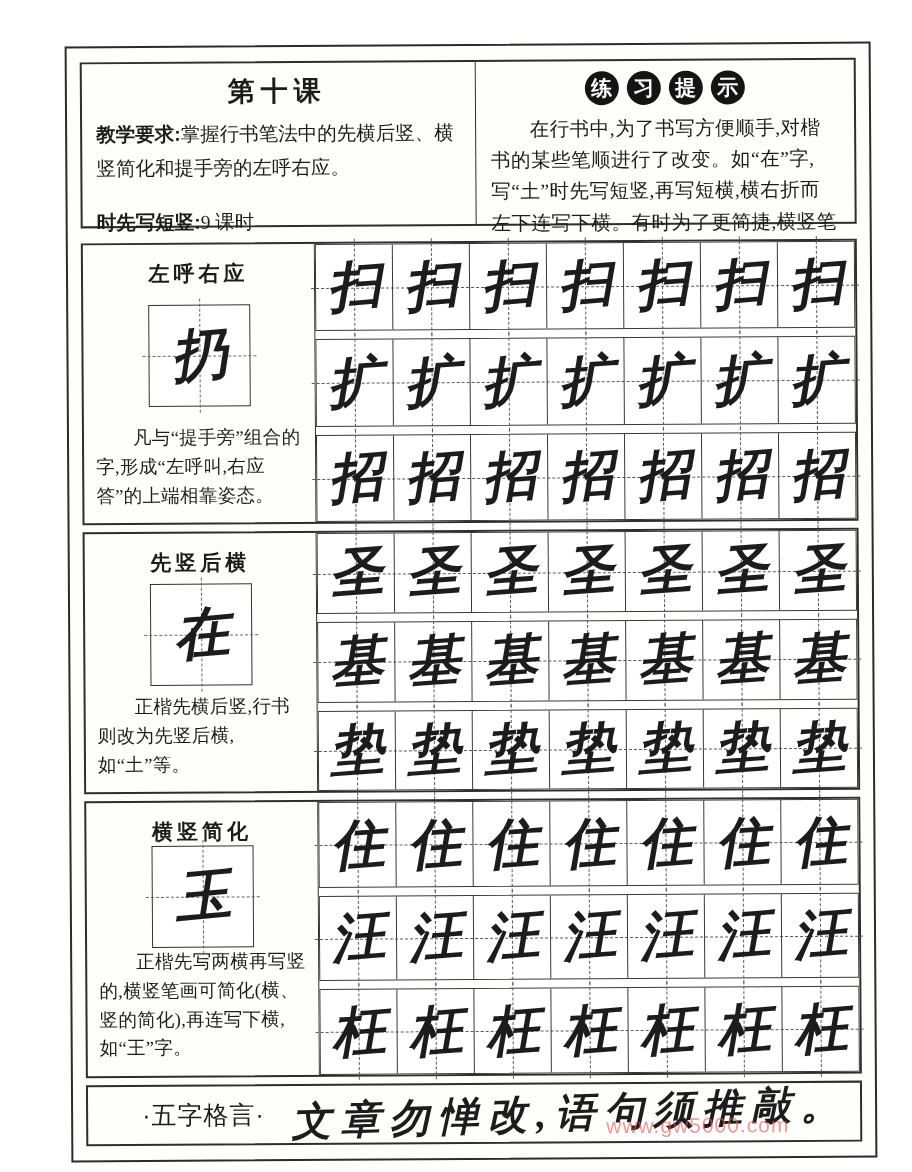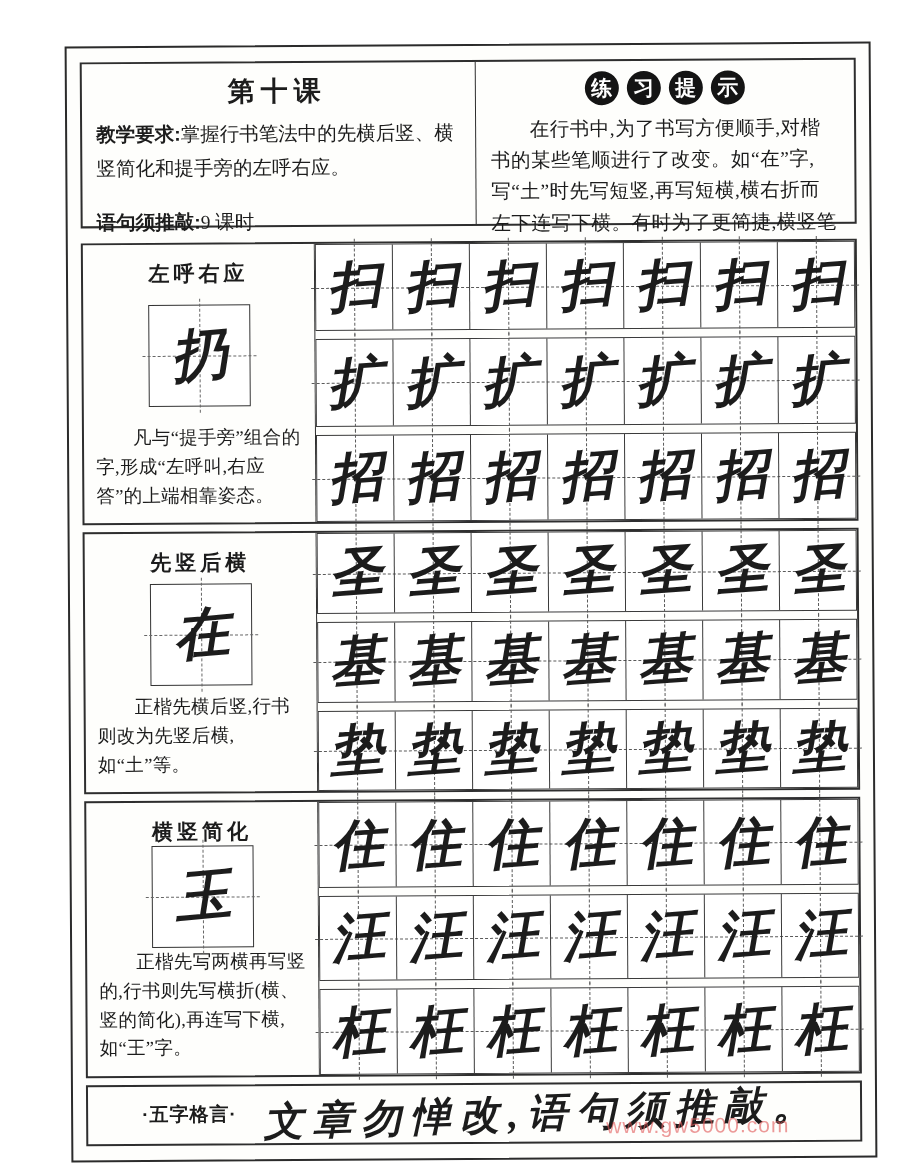--- a/index.html
+++ b/index.html
@@ -36,36 +36,36 @@
   .gridcol{flex:1;display:flex;flex-direction:column;gap:8px;}
   .strip{flex:1;position:relative;box-sizing:border-box;border:1.5px solid #3a3a3a;display:flex;background:#fff;}
   .strip::before{content:'';position:absolute;left:-5px;right:-5px;top:50%;border-top:1px dashed #5a5a5a;z-index:0;}
   .cell{flex:1 1 0;position:relative;border-right:1.2px solid #3a3a3a;display:flex;align-items:center;justify-content:center;}
   .cell:last-child{border-right:none;}
   .cell::before{content:'';position:absolute;left:50%;top:-6px;bottom:-6px;border-left:1px dashed #5a5a5a;z-index:0;}
   .practice-char{font-size:54px;font-weight:600;transform:rotate(-4deg);position:relative;z-index:1;}
   
   .maxim{box-sizing:border-box;border:2px solid #2e2e2e;height:62px;display:flex;align-items:center;
     position:relative;padding-left:54px;background:#fefefc;}
-  .maxim-label{font-size:19px;font-weight:bold;letter-spacing:1px;flex:0 0 auto;}
+  .maxim-label{font-size:25px;font-weight:normal;letter-spacing:1px;flex:0 0 auto;}
   .maxim-text{margin-left:26px;font-size:40px;letter-spacing:9px;white-space:nowrap;display:inline-block;
     transform:rotate(-1.5deg);font-weight:600;}
   .watermark{position:absolute;left:518px;bottom:3px;font-size:21px;letter-spacing:1px;
     color:rgba(224,90,90,0.62);z-index:2;font-family:"Liberation Sans", sans-serif;}
 </style>
 </head>
 <body>
 
 <div class="frame">
 
   <div class="topbox">
     <div class="topleft">
       <div class="lesson-title">第十课</div>
       <div class="teach kai"><b>教学要求:</b><span>掌握行书笔法中的先横后竖、横竖简化和提手旁的左呼右应。</span></div>
-      <div class="sched kai"><b>语句须推敲:</b><span>9 课时</span></div>
+      <div class="sched kai"><b>时先写短竖:</b><span>9 课时</span></div>
     </div>
     <div class="topright">
       <div class="badges">
         <span class="badge">练</span>
         <span class="badge">习</span>
         <span class="badge">提</span>
         <span class="badge">示</span>
       </div>
       <div class="tipsbody kai">在行书中,为了书写方便顺手,对楷书的某些笔顺进行了改变。如“在”字,写“土”时先写短竖,再写短横,横右折而左下连写下横。有时为了更简捷,横竖笔画可简化。</div>
     </div>
@@ -232,21 +232,21 @@
         </div>
       </div>
   </div>
 
   <div class="section s3">
     <div class="leftpanel">
       <div class="secheading">横竖简化</div>
       <div class="example-box">
         <span class="xs example-char">玉</span>
       </div>
-      <div class="secdesc kai">正楷先写两横再写竖的,行书则先写横折(横、竖的简化),再连写下横,如“王”字。</div>
+      <div class="secdesc kai">正楷先写两横再写竖的,横竖笔画可简化(横、竖的简化),再连写下横,如“王”字。</div>
     </div>
     <div class="gridcol">
         <div class="strip">
           <div class="cell">
             <span class="xs practice-char">住</span>
           </div>
           <div class="cell">
             <span class="xs practice-char">住</span>
           </div>
           <div class="cell">

